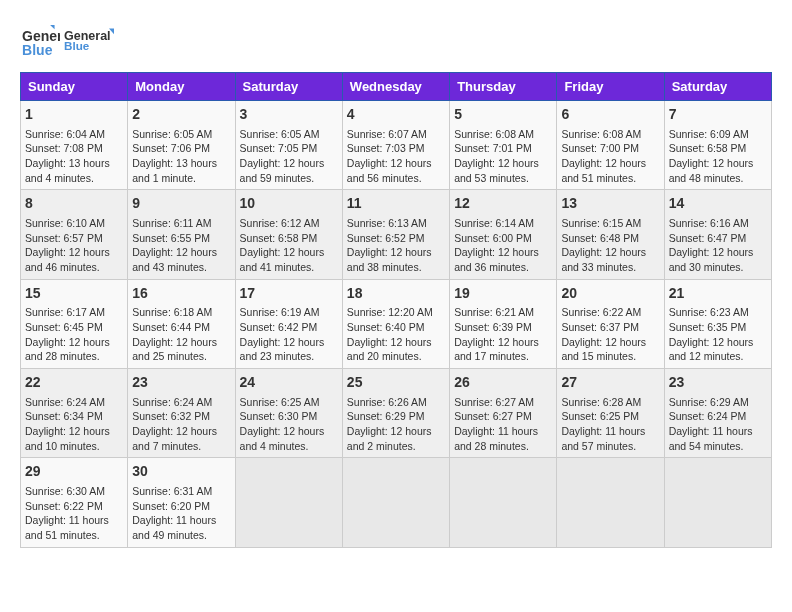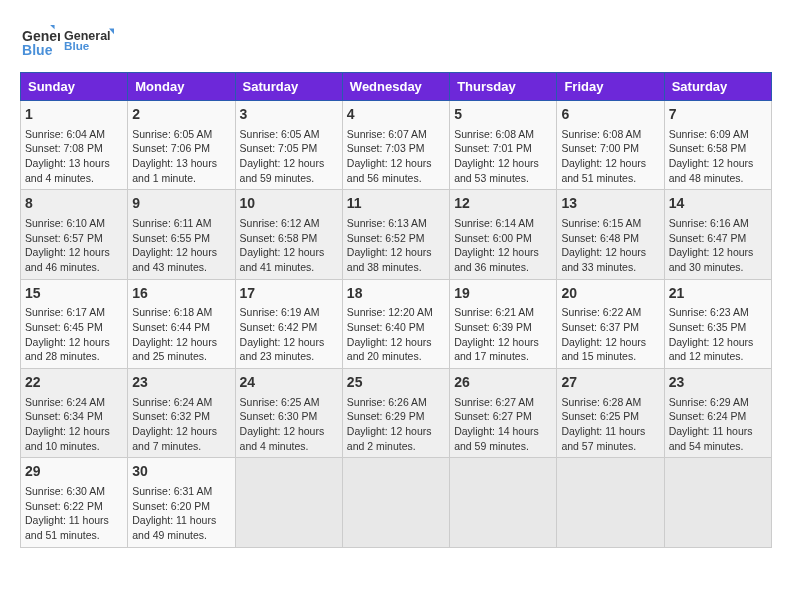--- a/index.html
+++ b/index.html
@@ -270,21 +270,21 @@
         <td>
           <span class="day-num">25</span>
           <div>Sunrise: 6:26 AM</div>
           <div>Sunset: 6:29 PM</div>
           <div>Daylight: 12 hours and 2 minutes.</div>
         </td>
         <td>
           <span class="day-num">26</span>
           <div>Sunrise: 6:27 AM</div>
           <div>Sunset: 6:27 PM</div>
-          <div>Daylight: 14 hours and 59 minutes.</div>
+          <div>Daylight: 11 hours and 28 minutes.</div>
         </td>
         <td>
           <span class="day-num">27</span>
           <div>Sunrise: 6:28 AM</div>
           <div>Sunset: 6:25 PM</div>
           <div>Daylight: 11 hours and 57 minutes.</div>
         </td>
         <td>
           <span class="day-num">23</span>
           <div>Sunrise: 6:29 AM</div>

